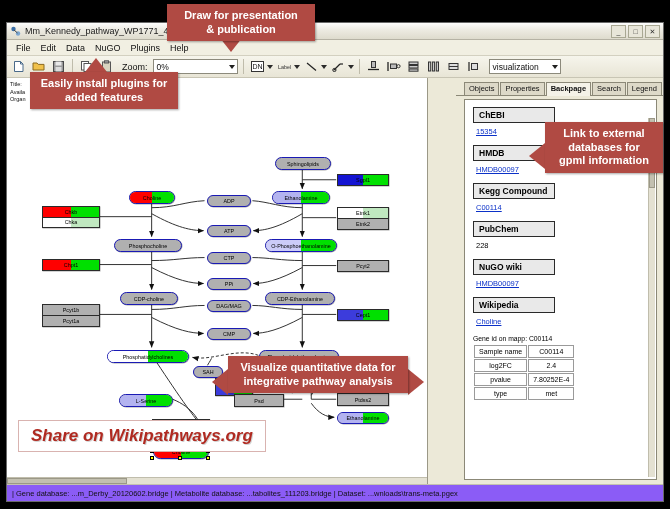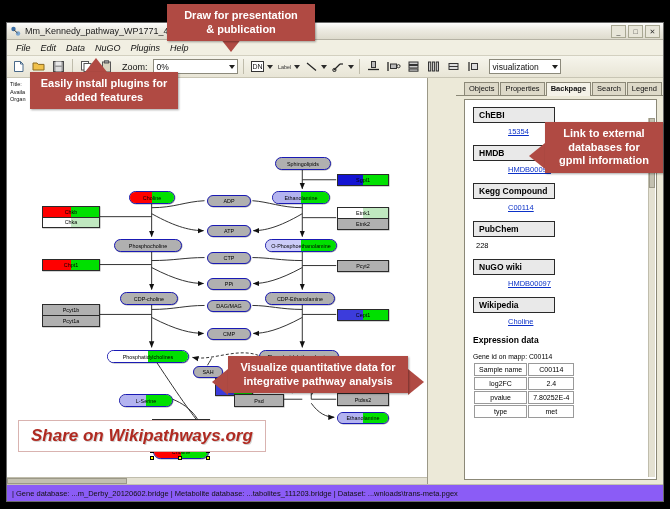--- a/index.html
+++ b/index.html
@@ -41,21 +41,21 @@
   }
   
   .menubar {
     height: 16px;
     background: #f1efe2;
     border-bottom: 1px solid #d3d0c0;
     display: flex; align-items: center;
     padding-left: 4px;
     font-size: 9px; color: #111;
   }
-  .menubar .mi { padding: 1px 5px; cursor: default; font-style: italic; }
+  .menubar .mi { padding: 1px 5px; cursor: default; }
   
   .toolbar {
     height: 22px;
     background: linear-gradient(to bottom,#f6f5ec,#e8e5d6);
     border-bottom: 1px solid #c8c5b4;
     display: flex; align-items: center;
     padding: 0 3px; gap: 3px;
     font-size: 9px;
   }
   .tbtn {
@@ -140,21 +140,21 @@
     font-size:8px; color:#000;
     position:relative;
   }
   .db-head {
     border:1px solid #2a2a2a; background:#e9e9e9;
     font-weight:bold; font-size:8.5px; color:#000;
     padding:2px 5px; display:inline-block; min-width:82px;
     margin-bottom:4px;
   }
   .db-val { font-size:7.5px; margin:0 0 9px 3px; }
-  .db-val a { color:#0b31c8; text-decoration:underline;margin-left:32px; }
+  .db-val a { color:#0b31c8; text-decoration:underline; }
   .db-val.plain { color:#000; }
   .exp-title { font-weight:bold; font-size:8.5px; margin:2px 0 8px 0; }
   .gene-id { font-size:6.8px; margin-bottom:2px; }
   table.exp { border-collapse:separate; border-spacing:1px; font-size:7px; }
   table.exp td {
     border:1px solid #9a9a9a; background:#fff;
     padding:2px 4px; text-align:center; min-width:44px;
   }
   
   .vscroll {
@@ -641,21 +641,20 @@
 
         <div class="db-head">PubChem</div>
         <div class="db-val plain">228</div>
 
         <div class="db-head">NuGO wiki</div>
         <div class="db-val"><a href="#">HMDB00097</a></div>
 
         <div class="db-head">Wikipedia</div>
         <div class="db-val"><a href="#">Choline</a></div>
 
-        <div class="exp-title">Expression data</div>
         <div class="gene-id">Gene id on mapp: C00114</div>
 
         <table class="exp">
             <tbody id="exp-body">
               <tr>
                 <td>Sample name</td>
                 <td>C00114</td>
               </tr>
               <tr>
                 <td>log2FC</td>

